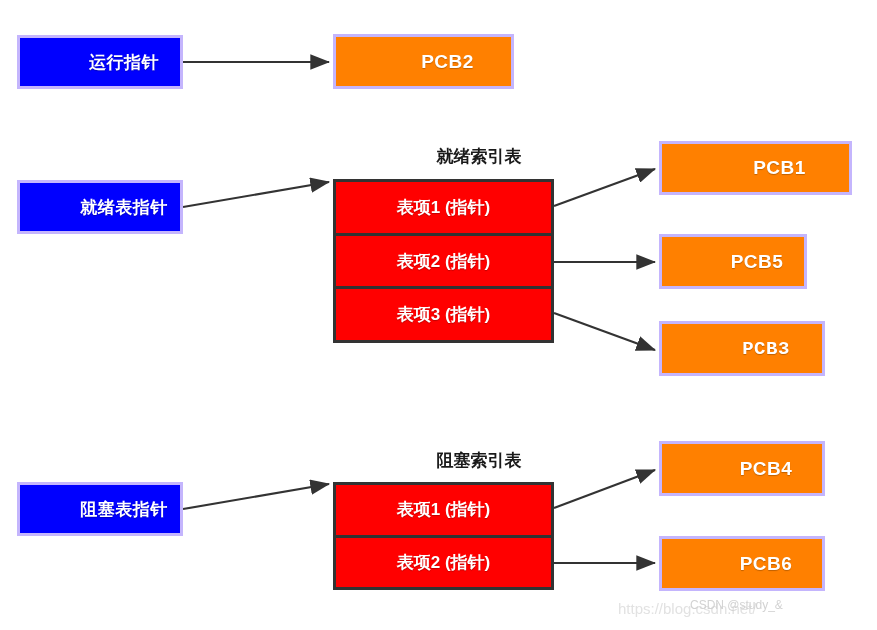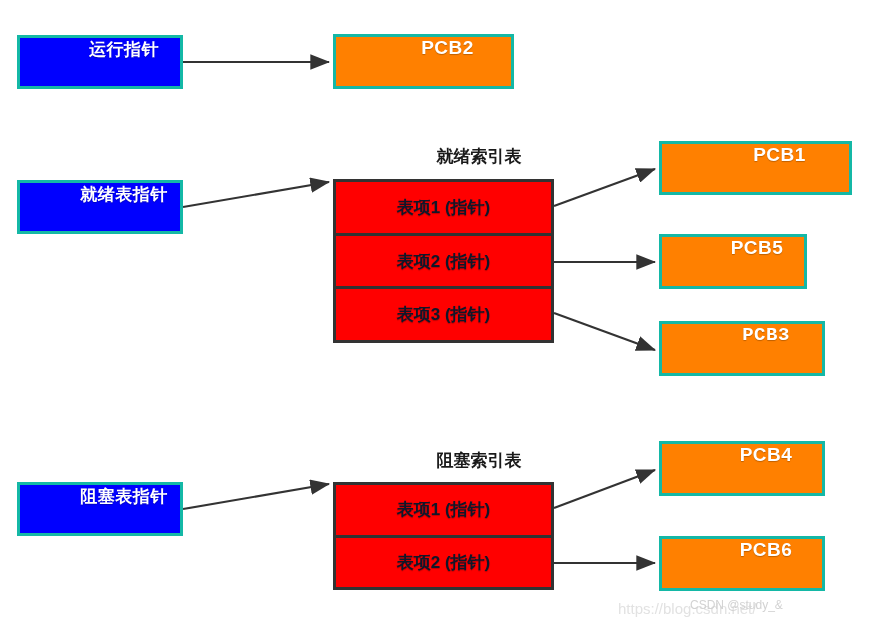--- a/index.html
+++ b/index.html
@@ -13,22 +13,23 @@
   #canvas {
     position: relative;
     width: 877px;
     height: 630px;
     background: #ffffff;
     overflow: hidden;
   }
   .node {
     position: absolute;
     box-sizing: border-box;
-    border: 3px solid #14b8a6;
+    border: 3px solid #c4b5fd;
     display: flex;
+    align-items: center;
     justify-content: center;
     color: #ffffff;
     font-weight: bold;
     letter-spacing: 0.5px;
     text-shadow: 0 1px 1px rgba(0,0,0,0.25);
     padding-left: 48px;
   }
   .node-blue {
     background: #0000ff;
     font-size: 17px;
@@ -43,21 +44,21 @@
     border: 3px solid #333333;
     background: #ff0000;
     display: flex;
     flex-direction: column;
   }
   .table-row {
     flex: 1 1 auto;
     display: flex;
     align-items: center;
     justify-content: center;
-    color: #0f172a;
+    color: #ffffff;
     font-weight: bold;
     font-size: 17px;
     background: #ff0000;
     border-bottom: 3px solid #333333;
     text-shadow: 0 1px 1px rgba(0,0,0,0.25);
   }
   .table-row:last-child {
     border-bottom: none;
   }
   .table-title {

